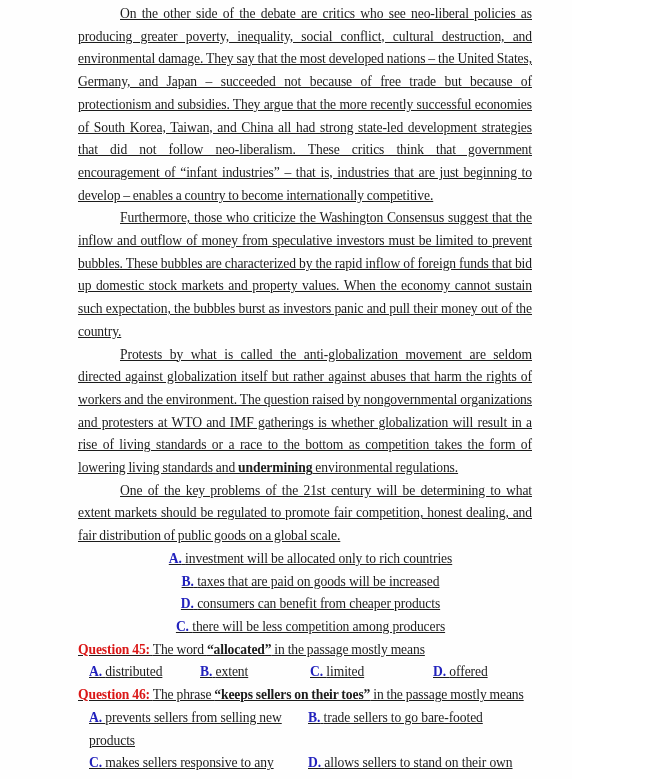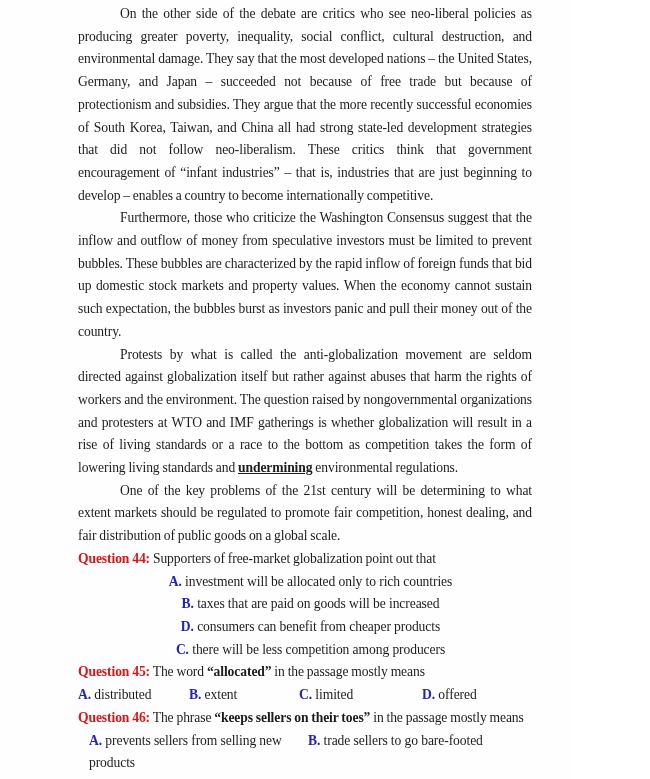--- a/index.html
+++ b/index.html
@@ -13,20 +13,21 @@
     height: 779px;
     box-sizing: border-box;
     padding: 3px 40px 0 78px;
     background: #fefefe;
     font-family: "Liberation Serif", "DejaVu Serif", serif;
     font-size: 13.6px;
     line-height: 22.7px;
     color: #1c1c1c;
     letter-spacing: -0.1px;
     overflow: hidden;
+    text-decoration: underline;
   }
   .para {
     margin: 0;
     text-align: justify;
     text-indent: 42px;
     word-spacing: -0.4px;
   }
   .kw-underline {
     font-weight: bold;
     text-decoration: underline;
@@ -46,20 +47,21 @@
   .opt-letter {
     color: #2222bd;
     font-weight: bold;
   }
   .opts-stacked .opt {
     margin-left: 11px;
     text-align: center;
   }
   .opts-inline {
     display: flex;
+    margin-left: 11px;
   }
   .opts-inline .cell-1 { width: 111px; }
   .opts-inline .cell-2 { width: 110px; }
   .opts-inline .cell-3 { width: 123px; }
   .opts-inline .cell-4 { flex: 1; }
   .opts-twocol {
     display: grid;
     grid-template-columns: 219px 1fr;
     margin-left: 11px;
   }
@@ -71,21 +73,20 @@
 
   <p class="para">On the other side of the debate are critics who see neo-liberal policies as producing greater poverty, inequality, social conflict, cultural destruction, and environmental damage. They say that the most developed nations – the United States, Germany, and Japan – succeeded not because of free trade but because of protectionism and subsidies. They argue that the more recently successful economies of South Korea, Taiwan, and China all had strong state-led development strategies that did not follow neo-liberalism. These critics think that government encouragement of “infant industries” – that is, industries that are just beginning to develop – enables a country to become internationally competitive.</p>
 
   <p class="para">Furthermore, those who criticize the Washington Consensus suggest that the inflow and outflow of money from speculative investors must be limited to prevent bubbles. These bubbles are characterized by the rapid inflow of foreign funds that bid up domestic stock markets and property values. When the economy cannot sustain such expectation, the bubbles burst as investors panic and pull their money out of the country.</p>
 
   <p class="para"><span>Protests by what is called the anti-globalization movement are seldom directed against globalization itself but rather against abuses that harm the rights of workers and the environment. The question raised by nongovernmental organizations and protesters at WTO and IMF gatherings is whether globalization will result in a rise of living standards or a race to the bottom as competition takes the form of lowering living standards and </span><span class="kw-underline">undermining</span><span> environmental regulations.</span></p>
 
   <p class="para">One of the key problems of the 21st century will be determining to what extent markets should be regulated to promote fair competition, honest dealing, and fair distribution of public goods on a global scale.</p>
 
   <div class="question">
-    <p class="q-head"><span class="q-label">Question 44:</span> <span>Supporters of free-market globalization point out that</span></p>
     <div class="opts-stacked">
       <div class="opt"><span class="opt-letter">A.</span> <span>investment will be allocated only to rich countries</span></div>
       <div class="opt"><span class="opt-letter">B.</span> <span>taxes that are paid on goods will be increased</span></div>
       <div class="opt"><span class="opt-letter">D.</span> <span>consumers can benefit from cheaper products</span></div>
       <div class="opt"><span class="opt-letter">C.</span> <span>there will be less competition among producers</span></div>
     </div>
   </div>
 
   <div class="question">
     <p class="q-head"><span class="q-label">Question 45:</span> <span>The word </span><span class="q-keyword">“allocated”</span><span> in the passage mostly means</span></p>

